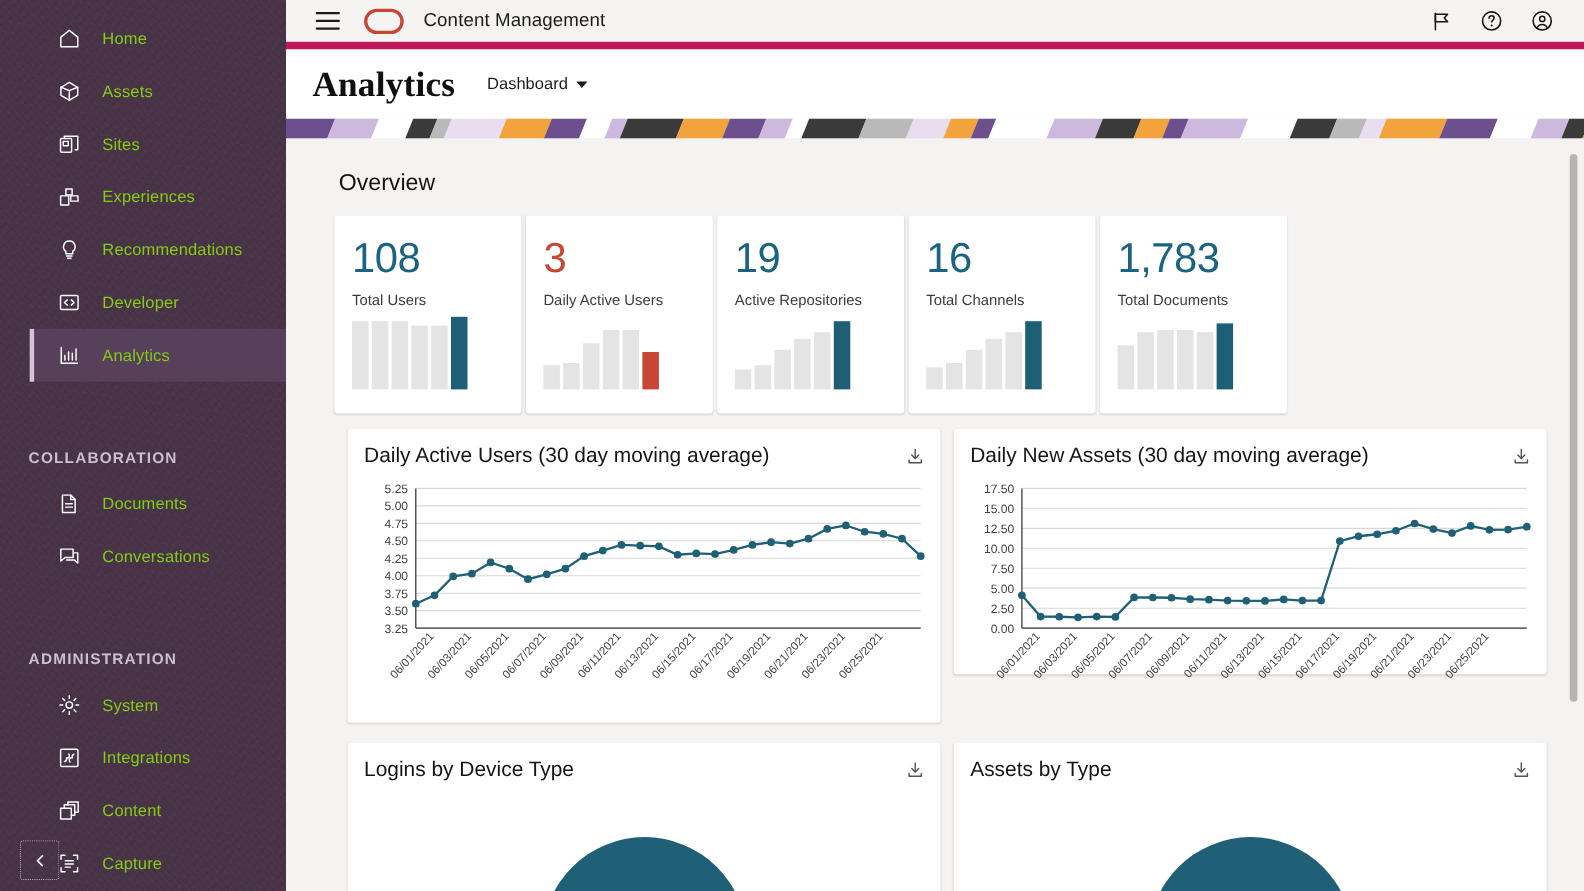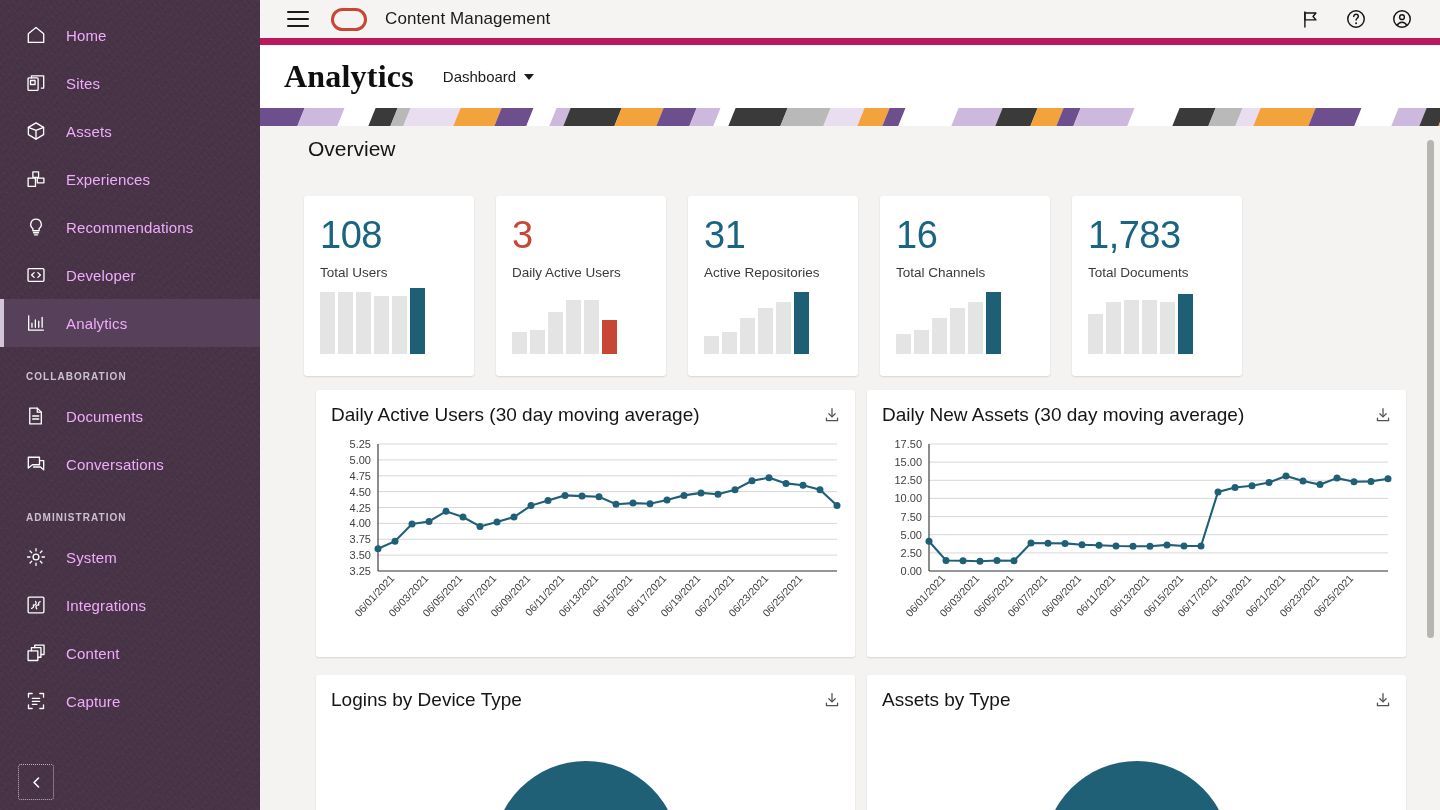--- a/index.html
+++ b/index.html
@@ -30,39 +30,40 @@
       repeating-linear-gradient(-37deg, rgba(0,0,0,.10) 0 1px, transparent 1px 7px),
       repeating-linear-gradient(118deg, rgba(255,255,255,.04) 0 1px, transparent 1px 6px),
       repeating-linear-gradient(8deg,   rgba(255,255,255,.035) 0 1px, transparent 1px 9px);
     pointer-events: none;
   }
   .nav-scroll { position: relative; z-index: 2; padding-top: 11px; }
 
   .nav-item {
     display: flex; align-items: center;
     height: 48px; padding-left: 24px;
-    color: #f0abfc; cursor: pointer;
+    color: #84cc16; cursor: pointer;
     position: relative;
+    margin-left: 27px;
   }
   .nav-item .nav-ico {
     width: 24px; height: 24px;
     display: flex; align-items: center; justify-content: center;
     flex: 0 0 24px; margin-right: 18px;
   }
   .nav-item .nav-ico svg { display: block; }
   .nav-label { font-size: 15px; letter-spacing: .15px; white-space: nowrap; }
   .nav-item.active { background: #56405a; }
   .nav-item.active::before {
     content: ""; position: absolute; left: 0; top: 0;
     width: 4px; height: 100%; background: #d4c4d8;
   }
 
   .nav-section {
-    color: #cdc0ce; font-size: 10px; letter-spacing: 1.05px;
-    font-weight: 700; padding: 24px 0 10px 26px;
+    color: #cdc0ce; font-size: 14px; letter-spacing: 1.05px;
+    font-weight: 700; padding: 24px 0 10px 26px; margin-top: 37px;
   }
 
   .collapse-btn {
     position: absolute; left: 18px; bottom: 10px; z-index: 3;
     width: 36px; height: 36px;
     border: 1px dotted #bfb0c2; border-radius: 3px;
     background: transparent; cursor: pointer;
     display: flex; align-items: center; justify-content: center;
     color: #ffffff;
   }
@@ -128,28 +129,28 @@
   .scrollbar-track {
     position: absolute; right: 6px; top: 12px; width: 7px; height: 656px;
     background: transparent;
   }
   .scrollbar-thumb {
     position: absolute; right: 6px; top: 14px; width: 7px; height: 498px;
     background: #b7b5b2; border-radius: 4px; cursor: pointer;
   }
 
   .overview-title {
-    position: absolute; left: 48px; top: 11px;
+    position: absolute; left: 48px; top: 29px;
     font-size: 21px; color: #161513;
   }
 
   
   .kpi-row {
     position: absolute; left: 44px; top: 70px;
-    display: flex; gap: 22px;
+    display: flex; gap: 4px;
   }
   .kpi-card {
     width: 170px; height: 180px;
     background: #ffffff; border-radius: 3px;
     box-shadow: 0 1px 2px rgba(0,0,0,.13);
     padding: 18px 16px 0 16px;
     position: relative;
   }
   .kpi-value { font-size: 38px; line-height: 42px; color: #1b6481; font-weight: 400; letter-spacing: -.5px; }
   .kpi-value.red { color: #c74634; }
@@ -160,21 +161,21 @@
   .spark span.red { background: #c74634; }
 
   
   .chart-card {
     position: absolute;
     background: #ffffff; border-radius: 3px;
     box-shadow: 0 1px 2px rgba(0,0,0,.13);
     margin-left: 12px;
   }
   .chart-card.c1 { left: 44px;  top: 264px; width: 539px; height: 267px; }
-  .chart-card.c2 { left: 595px; top: 264px; width: 539px; height: 267px; }
+  .chart-card.c2 { left: 595px; top: 264px; width: 539px; height: 223px; }
   .chart-card.c3 { left: 44px;  top: 549px; width: 539px; height: 267px; }
   .chart-card.c4 { left: 595px; top: 549px; width: 539px; height: 267px; }
 
   .chart-title {
     position: absolute; left: 15px; top: 14px;
     font-size: 19px; color: #161513; white-space: nowrap;
   }
   .dl-btn {
     position: absolute; right: 14px; top: 16px;
     cursor: pointer; color: #55524e; display: flex;
@@ -208,35 +209,35 @@
           <span class="nav-ico">
             <svg width="22" height="22" viewBox="0 0 24 24">
               <path d="M3.6 10.6 12 3.9l8.4 6.7v9.5H3.6z" fill="none" stroke="#ffffff" stroke-width="1.45" stroke-linecap="round" stroke-linejoin="round"></path>
             </svg>
           </span>
           <span class="nav-label">Home</span>
         </div>
         <div class="nav-item">
           <span class="nav-ico">
             <svg width="22" height="22" viewBox="0 0 24 24">
+              <path d="M12 3.2 20.3 8v8L12 20.8 3.7 16V8z" fill="none" stroke="#ffffff" stroke-width="1.45" stroke-linecap="round" stroke-linejoin="round"></path>
+              <path d="M12 11.3 20.3 8M12 11.3 3.7 8M12 11.3v9.5" fill="none" stroke="#ffffff" stroke-width="1.45" stroke-linecap="round" stroke-linejoin="round"></path>
+            </svg>
+          </span>
+          <span class="nav-label">Assets</span>
+        </div>
+        <div class="nav-item">
+          <span class="nav-ico">
+            <svg width="22" height="22" viewBox="0 0 24 24">
               <rect x="3.3" y="6.5" width="11" height="13.5" rx="1" fill="none" stroke="#ffffff" stroke-width="1.45" stroke-linecap="round" stroke-linejoin="round"></rect>
               <path d="M7 6.5V4.2h13.4v13.3h-2.6" fill="none" stroke="#ffffff" stroke-width="1.45" stroke-linecap="round" stroke-linejoin="round"></path>
               <rect x="6" y="9.3" width="5" height="4.3" fill="none" stroke="#ffffff" stroke-width="1.45" stroke-linecap="round" stroke-linejoin="round"></rect>
             </svg>
           </span>
           <span class="nav-label">Sites</span>
-        </div>
-        <div class="nav-item">
-          <span class="nav-ico">
-            <svg width="22" height="22" viewBox="0 0 24 24">
-              <path d="M12 3.2 20.3 8v8L12 20.8 3.7 16V8z" fill="none" stroke="#ffffff" stroke-width="1.45" stroke-linecap="round" stroke-linejoin="round"></path>
-              <path d="M12 11.3 20.3 8M12 11.3 3.7 8M12 11.3v9.5" fill="none" stroke="#ffffff" stroke-width="1.45" stroke-linecap="round" stroke-linejoin="round"></path>
-            </svg>
-          </span>
-          <span class="nav-label">Assets</span>
         </div>
         <div class="nav-item">
           <span class="nav-ico">
             <svg width="22" height="22" viewBox="0 0 24 24">
               <rect x="3.4" y="11" width="8" height="9" fill="none" stroke="#ffffff" stroke-width="1.45" stroke-linecap="round" stroke-linejoin="round"></rect>
               <rect x="8.6" y="4.2" width="6.2" height="6" fill="none" stroke="#ffffff" stroke-width="1.45" stroke-linecap="round" stroke-linejoin="round"></rect>
               <rect x="13.4" y="11" width="7.2" height="5.2" fill="none" stroke="#ffffff" stroke-width="1.45" stroke-linecap="round" stroke-linejoin="round"></rect>
             </svg>
           </span>
           <span class="nav-label">Experiences</span>
@@ -437,21 +438,21 @@
           <div class="spark">
             <span style="height: 22px;"></span>
             <span style="height: 24px;"></span>
             <span style="height: 42px;"></span>
             <span style="height: 54px;"></span>
             <span style="height: 54px;"></span>
             <span class="red" style="height: 34px;"></span>
           </div>
         </div>
         <div class="kpi-card">
-          <div class="kpi-value">31</div>
+          <div class="kpi-value">19</div>
           <div class="kpi-label">Active Repositories</div>
           <div class="spark">
             <span style="height: 18px;"></span>
             <span style="height: 22px;"></span>
             <span style="height: 36px;"></span>
             <span style="height: 46px;"></span>
             <span style="height: 52px;"></span>
             <span class="hl" style="height: 62px;"></span>
           </div>
         </div>

